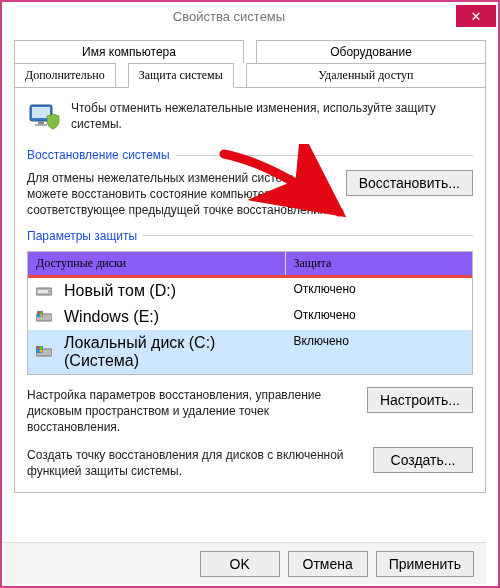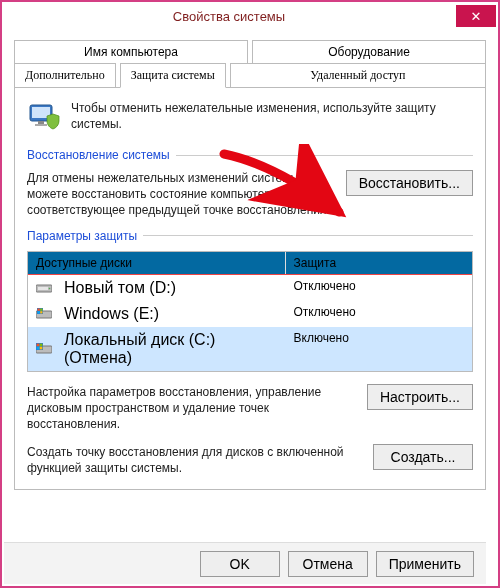--- a/index.html
+++ b/index.html
@@ -23,21 +23,21 @@
   .titlebar {
     height: 28px;
     background: #fff;
     display: flex;
     align-items: center;
     position: relative;
   }
   .titlebar .title {
     flex: 1;
     text-align: center;
-    color: #7f1d1d;
+    color: #737373;
     font-size: 13px;
   }
   .closebtn {
     width: 40px;
     height: 22px;
     background: #c9144e;
     color: #fff;
     display: flex;
     align-items: center;
     justify-content: center;
@@ -46,21 +46,21 @@
     cursor: pointer;
   }
   .body {
     padding: 10px 12px 48px 12px;
   }
   .tabstrip {
     position: relative;
   }
   .tabrow {
     display: flex;
-    gap: 4px;
+    gap: 12px;
   }
   .tab {
     border: 1px solid #bbb;
     border-bottom: none;
     background: #fff;
     padding: 4px 10px;
     font-size: 12px;
     cursor: pointer;
     white-space: nowrap;
   }
@@ -129,22 +129,23 @@
     min-width: 120px;
     text-align: center;
   }
   .winbtn.small { min-width: 100px; }
   .disktable {
     border: 1px solid #bbb;
     margin-top: 4px;
   }
   .disktable .hdr {
     display: flex;
-    background: #0369a1;
-    border-bottom: 1px solid #ef4444;
+    background: #8b5cf6;
+    border-bottom: 3px solid #ef4444;
+    font-family: Liberation Serif, serif;
   }
   .disktable .hdr > div {
     padding: 4px 8px;
     font-size: 12px;
     border-right: 1px solid #ddd;
   }
   .disktable .hdr > div:last-child { border-right: none; }
   .col1 { width: 58%; }
   .col2 { width: 42%; }
   .diskrow {
@@ -301,21 +302,21 @@
             <span class="diskicon">
               <svg width="16" height="12" viewBox="0 0 16 12">
                   <rect x="0" y="3" width="16" height="7" rx="1" fill="#bcbcbc" stroke="#777"></rect>
                   <rect x="0" y="0" width="7" height="7" fill="#2a7ad1"></rect>
                   <rect x="0.6" y="0.6" width="2.7" height="2.7" fill="#f35423"></rect>
                   <rect x="3.7" y="0.6" width="2.7" height="2.7" fill="#81bb06"></rect>
                   <rect x="0.6" y="3.7" width="2.7" height="2.7" fill="#05a6f0"></rect>
                   <rect x="3.7" y="3.7" width="2.7" height="2.7" fill="#ffba08"></rect>
                 </svg>
             </span>
-            <span>Локальный диск (C:) (Отмена)</span>
+            <span>Локальный диск (C:) (Система)</span>
           </div>
           <div class="c2">Включено</div>
         </div>
       </div>
 
       <div class="action-row">
         <div class="action-text">Настройка параметров восстановления, управление дисковым пространством и удаление точек восстановления.</div>
         <button class="winbtn small">Настроить...</button>
       </div>
 

